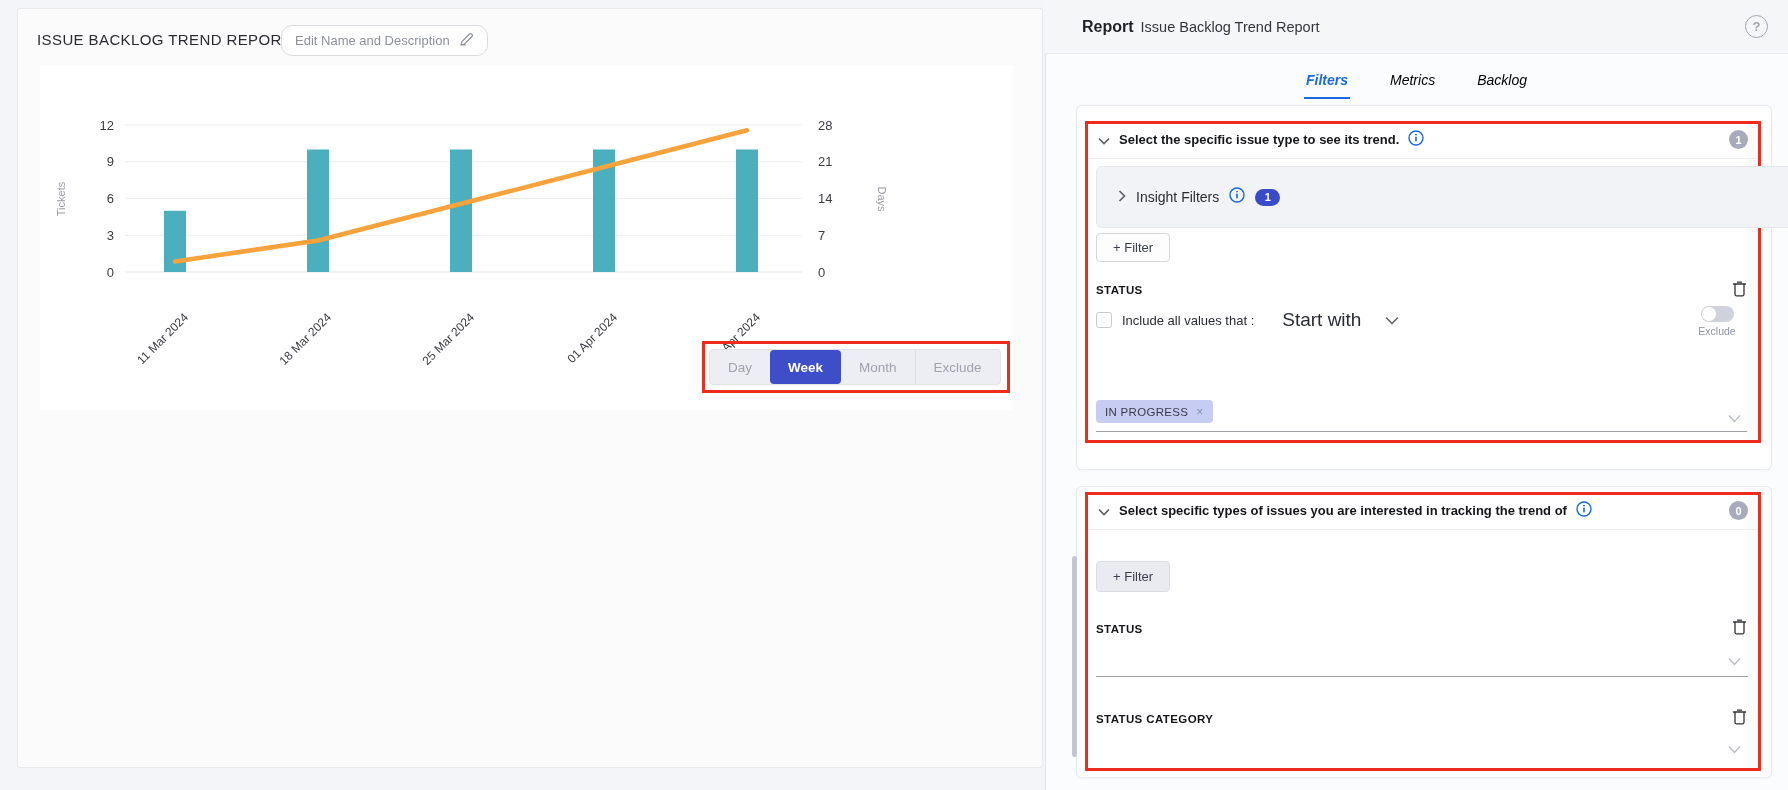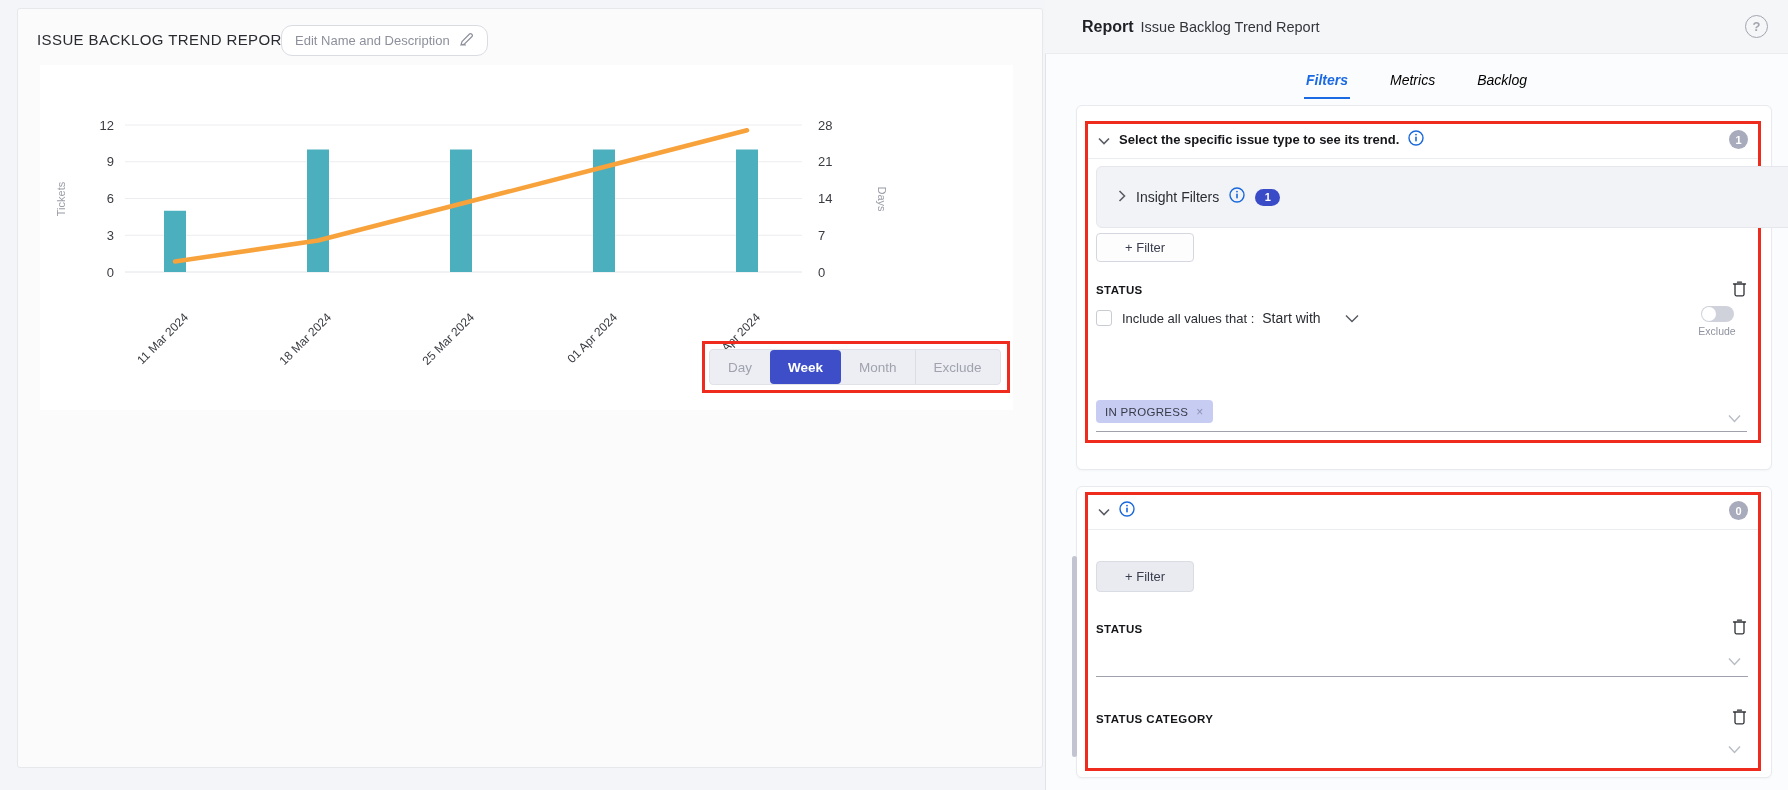--- a/index.html
+++ b/index.html
@@ -46,34 +46,34 @@
 
   .insight-card { left:1096px; top:166px; width:764px; height:62px; background:#F2F3F6; border:1px solid #E6E7EC; border-radius:6px; display:flex; align-items:center; gap:10px; padding:0 21px; }
   .insight-label { font-size:14px; color:#2B2D34; }
   .toggle-wrap { margin-left:auto; display:flex; flex-direction:column; align-items:center; gap:3px; }
   .toggle-on { width:36px; height:18px; border-radius:9px; background:#4353CB; position:relative; cursor:pointer; }
   .toggle-on .knob { position:absolute; right:1px; top:1px; width:16px; height:16px; border-radius:50%; background:#FFFFFF; }
   .toggle-off { width:33px; height:16px; border-radius:8px; background:#CFD2DA; position:relative; cursor:pointer; }
   .toggle-off .knob { position:absolute; left:1px; top:1px; width:14px; height:14px; border-radius:50%; background:#FFFFFF; }
   .toggle-label { font-size:10.5px; color:#8F92A0; }
 
-  .filter-btn { height:29px; display:flex; align-items:center; gap:7px; padding:0 28px; border:1px solid #D5D7DF; border-radius:4px; background:#FDFDFE; font-size:13px; color:#3A3D4D; cursor:pointer; }
+  .filter-btn { height:29px; display:flex; align-items:center; gap:7px; padding:0 16px; border:1px solid #D5D7DF; border-radius:4px; background:#FDFDFE; font-size:13px; color:#3A3D4D; cursor:pointer; }
   .filter-btn.gray { background:#E9EBF1; border-color:#DADCE3; }
   .fb1 { left:1096px; top:233px; }
   .fb2 { left:1096px; top:561px; height:31px; }
 
   .field-label { font-size:11.5px; font-weight:700; letter-spacing:.4px; color:#15161A; }
   .trash-btn { cursor:pointer; }
   .sel-chevron { cursor:pointer; }
   .underline { height:1px; background:#9FA2AC; }
 
   .include-row { left:1096px; top:309px; display:flex; align-items:center; }
   .checkbox { width:16px; height:16px; border:1.5px solid #C9CCD5; border-radius:3px; background:#FFFFFF; cursor:pointer; }
   .include-label { font-size:13px; color:#2A2C33; margin-left:10px; }
-  .operator { font-size:14px; color:#2A2C33; margin-left:8px; cursor:pointer; }
+  .operator { font-size:19px; color:#2A2C33; margin-left:28px; cursor:pointer; }
   .op-chevron { margin-left:24px; cursor:pointer; }
 
   .chip { left:1096px; top:400px; height:23px; display:flex; align-items:center; background:#C7CCF3; border-radius:4px; padding:0 9px; font-size:11.5px; font-weight:500; letter-spacing:.3px; color:#383B47; cursor:pointer; }
   .chip .x { margin-left:8px; color:#8B90B5; font-size:12px; cursor:pointer; }
 
   .scroll-thumb { left:1072px; top:556px; width:5px; height:201px; background:#C2C5D1; border-radius:3px; cursor:pointer; }
 </style>
 </head>
 <body>
 
@@ -214,20 +214,21 @@
       <polyline points="1,1.5 6.5,7.5 12,1.5" fill="none" stroke="#B9BCC6" stroke-width="1.4"></polyline>
     </svg></span>
 <div class="abs underline" style="left:1096px; top:431px; width:651px;"></div>
 
 <div class="abs card card2"></div>
 <div class="abs rb-sec2" style="pointer-events:none;">
   <div class="sec-header" style="pointer-events:auto;">
     <span><svg width="12" height="8" viewBox="0 0 12 8">
           <polyline points="1,1.5 6,6.5 11,1.5" fill="none" stroke="#5A5D66" stroke-width="1.6"></polyline>
         </svg></span>
+    <span class="sec-title">Select specific types of issues you are interested in tracking the trend of</span>
     <span><svg width="16" height="16" viewBox="0 0 16 16">
           <circle cx="8" cy="8" r="7" fill="none" stroke="#1868DB" stroke-width="1.4"></circle>
           <circle cx="8" cy="4.6" r="0.9" fill="#1868DB"></circle>
           <rect x="7.2" y="6.6" width="1.6" height="5" rx="0.8" fill="#1868DB"></rect>
         </svg></span>
     <span class="badge-gray">0</span>
   </div>
 </div>
 <div class="abs red-box rb-sec2"></div>
 

